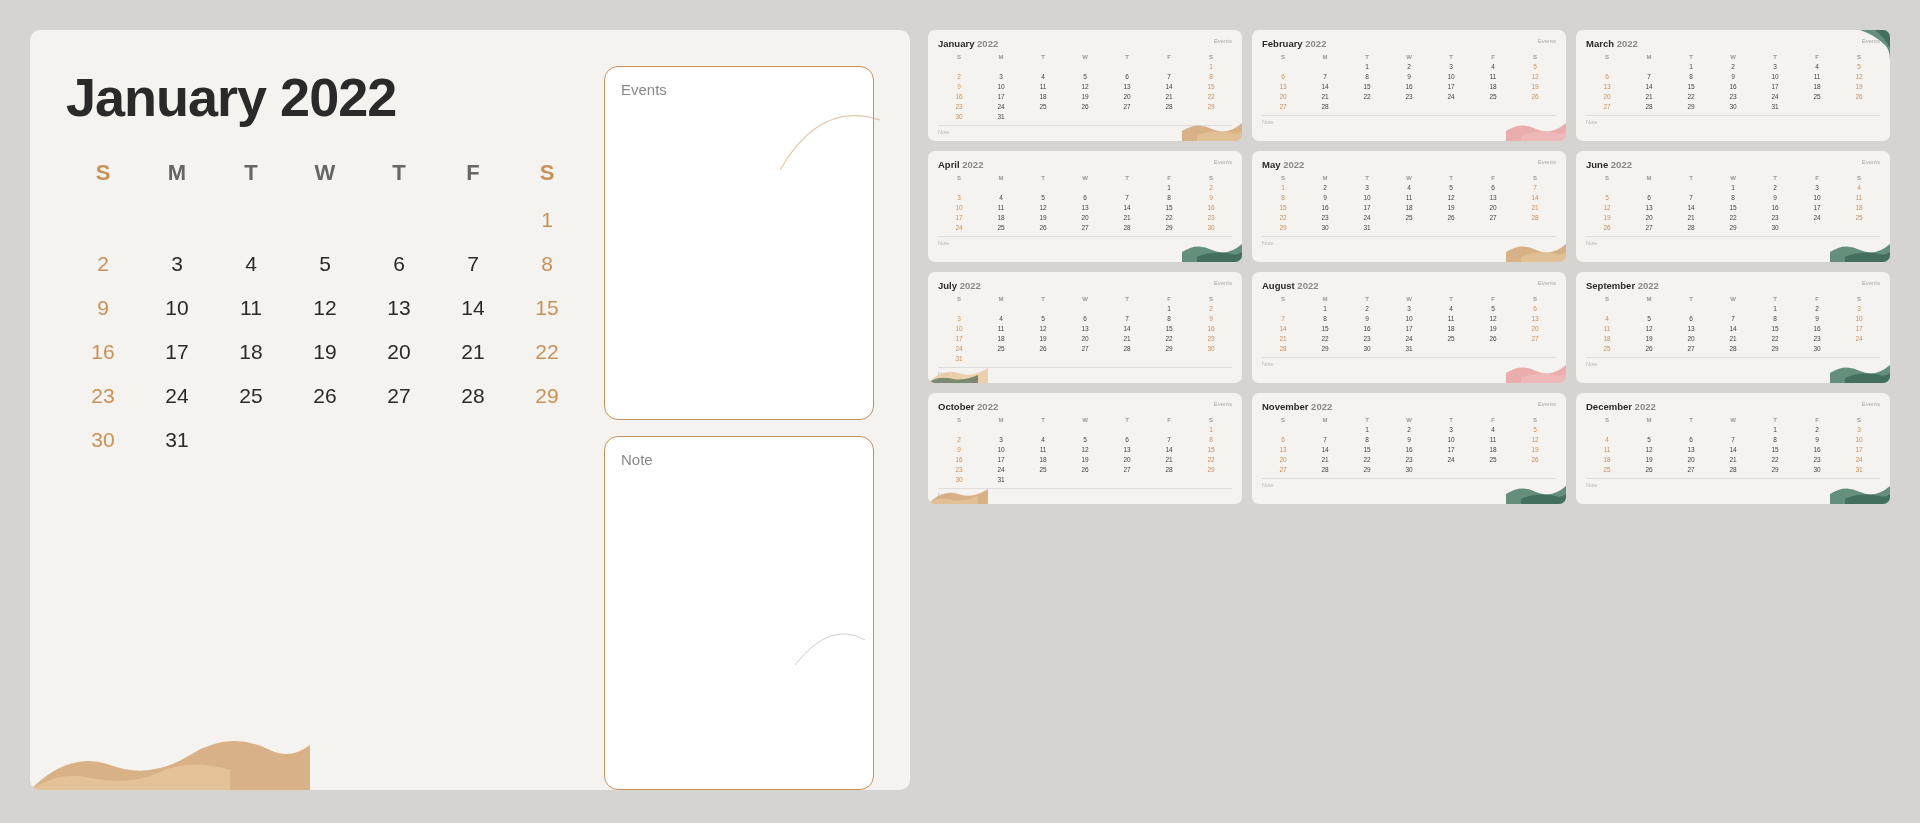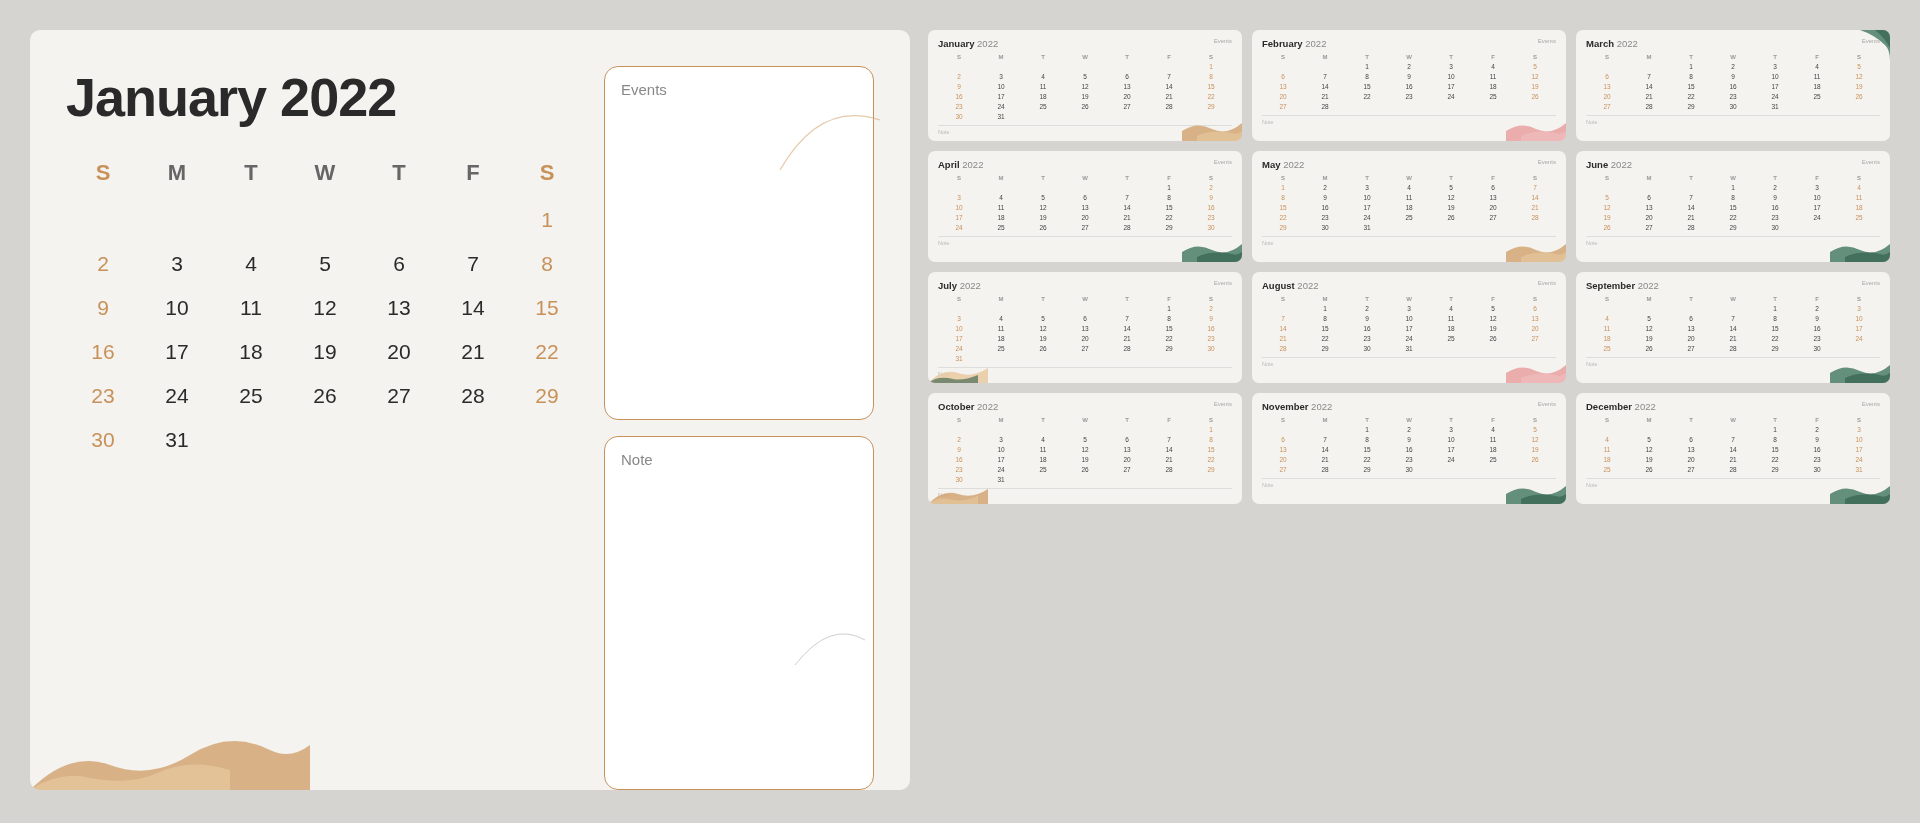--- a/index.html
+++ b/index.html
@@ -128,21 +128,21 @@
       padding: 8px 10px 6px 10px;
     }
     .mini-cal-title {
       font-size: 9.5px;
       font-weight: 700;
       color: #2a2a2a;
       margin-bottom: 4px;
     }
     .mini-cal-title span {
       color: #888;
-      font-weight: 400;
+      font-weight: 700;
     }
     .mini-events-label {
       position: absolute;
       top: 8px;
       right: 10px;
       font-size: 6px;
       color: #aaa;
     }
     .mini-cal table {
       width: 100%;

